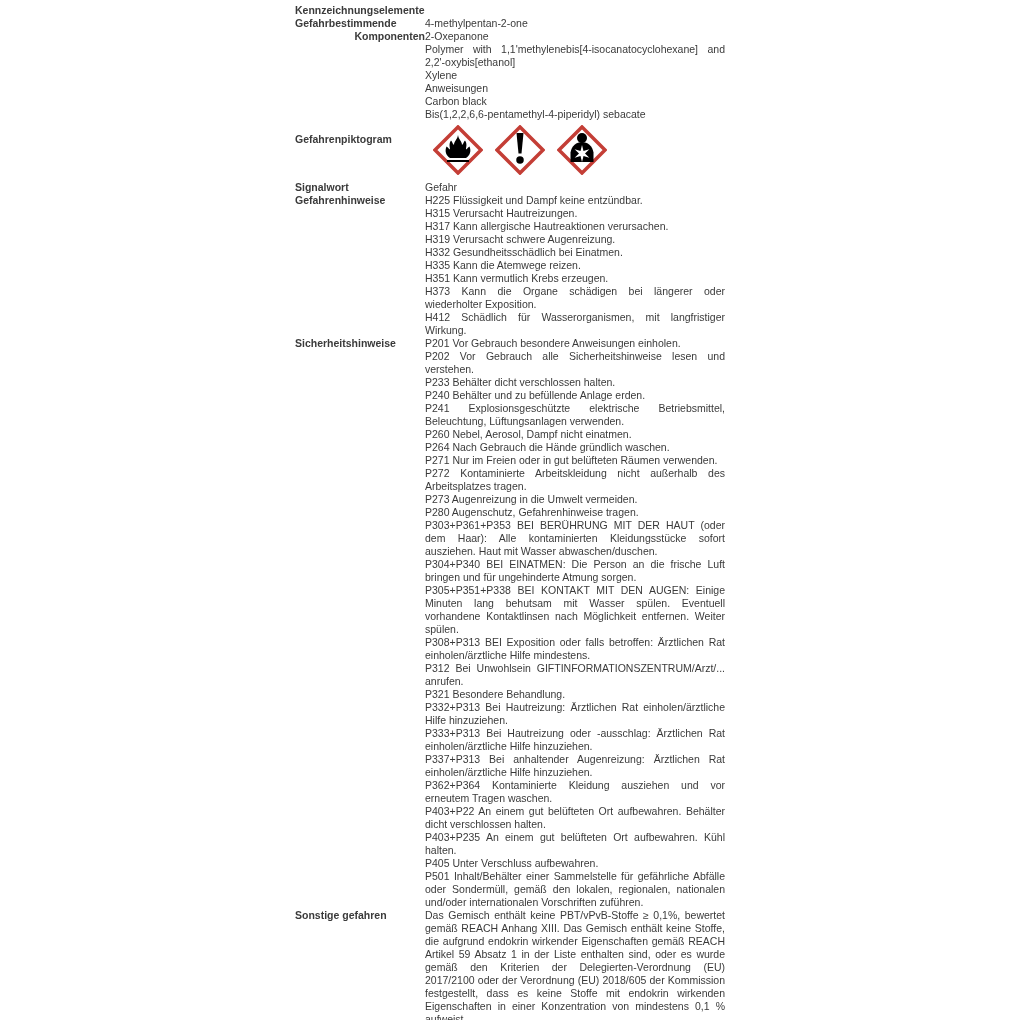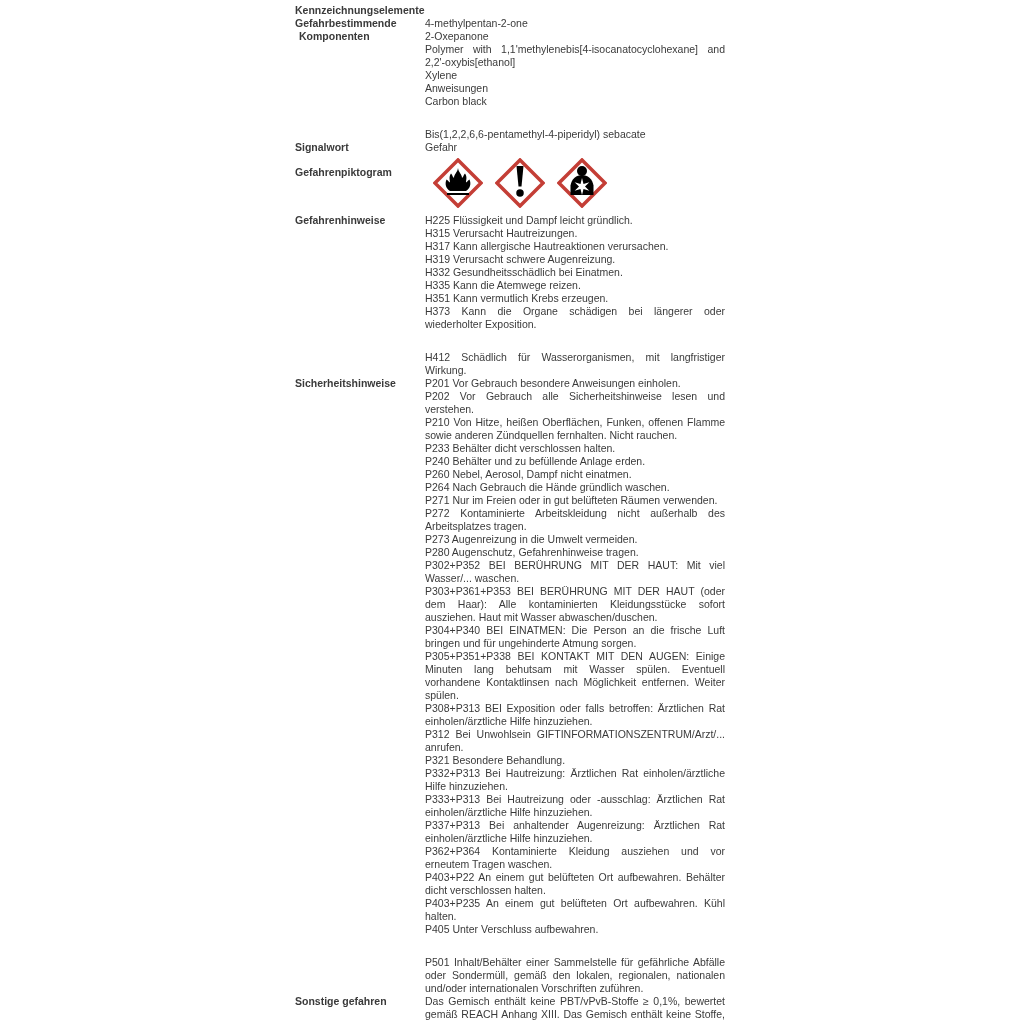--- a/index.html
+++ b/index.html
@@ -40,25 +40,25 @@
   }
   .heading {
     font-weight: bold;
     white-space: nowrap;
   }
   .stmt {
     text-align: justify;
   }
   .stmt:last-child {
     text-align: justify;
-    margin-top: 20px;
   }
   .label-line2 {
     padding-left: 4px;
     font-weight: bold;
+    text-align: right;
   }
   .pictogram-row .label-col {
     padding-top: 12px;
   }
   .pictograms {
     display: flex;
     gap: 12px;
     padding: 4px 0 6px 8px;
   }
   .ghs-pictogram {
@@ -89,25 +89,20 @@
           <div class="stmt">4-methylpentan-2-one</div>
           <div class="stmt">2-Oxepanone</div>
           <div class="stmt">Polymer with 1,1'methylenebis[4-isocanatocyclohexane] and 2,2'-oxybis[ethanol]</div>
           <div class="stmt">Xylene</div>
           <div class="stmt">Anweisungen</div>
           <div class="stmt">Carbon black</div>
           <div class="stmt">Bis(1,2,2,6,6-pentamethyl-4-piperidyl) sebacate</div>
         </div>
     </div>
 
-    <div class="row">
-      <div class="label-col">Signalwort</div>
-      <div class="content-col">Gefahr</div>
-    </div>
-
     <div class="row pictogram-row">
       <div class="label-col">Gefahrenpiktogram</div>
       <div class="content-col pictograms">
 
         <svg class="ghs-pictogram" viewBox="0 0 100 100">
           <polygon points="50,4 96,50 50,96 4,50" fill="#ffffff" stroke="#c43e36" stroke-width="7"></polygon>
           <path fill="#000000" d="M50 20 C49 29 42 32 42 40 C38 37 39 33 36 31 C31 38 34 44 34 49 C31 47 29 44 27 43 C23 52 26 61 34 66 L66 66 C74 61 77 52 73 43 C71 44 69 47 66 49 C66 44 69 38 64 31 C61 33 62 37 58 40 C58 32 51 29 50 20 Z"></path>
           <rect x="28" y="70" width="44" height="4" fill="#000000"></rect>
         </svg>
 
@@ -120,53 +115,57 @@
         <svg class="ghs-pictogram" viewBox="0 0 100 100">
           <polygon points="50,4 96,50 50,96 4,50" fill="#ffffff" stroke="#c43e36" stroke-width="7"></polygon>
           <circle cx="50" cy="26" r="10" fill="#000000"></circle>
           <path fill="#000000" d="M50 34 C39 34 29 42 27 55 L27 74 L73 74 L73 55 C71 42 61 34 50 34 Z"></path>
           <polygon fill="#ffffff" points="50,40 53,51.8 64.7,48.5 56,57 64.7,65.5 53,62.2 50,74 47,62.2 35.3,65.5 44,57 35.3,48.5 47,51.8"></polygon>
         </svg>
       </div>
     </div>
 
     <div class="row">
+      <div class="label-col">Signalwort</div>
+      <div class="content-col">Gefahr</div>
+    </div>
+
+    <div class="row">
       <div class="label-col">Gefahrenhinweise</div>
       <div class="content-col">
-          <div class="stmt">H225 Flüssigkeit und Dampf leicht gründlich.</div>
+          <div class="stmt">H225 Flüssigkeit und Dampf keine entzündbar.</div>
           <div class="stmt">H315 Verursacht Hautreizungen.</div>
           <div class="stmt">H317 Kann allergische Hautreaktionen verursachen.</div>
           <div class="stmt">H319 Verursacht schwere Augenreizung.</div>
           <div class="stmt">H332 Gesundheitsschädlich bei Einatmen.</div>
           <div class="stmt">H335 Kann die Atemwege reizen.</div>
           <div class="stmt">H351 Kann vermutlich Krebs erzeugen.</div>
           <div class="stmt">H373 Kann die Organe schädigen bei längerer oder wiederholter Exposition.</div>
           <div class="stmt">H412 Schädlich für Wasserorganismen, mit langfristiger Wirkung.</div>
         </div>
     </div>
 
     <div class="row">
       <div class="label-col">Sicherheitshinweise</div>
       <div class="content-col">
           <div class="stmt">P201 Vor Gebrauch besondere Anweisungen einholen.</div>
           <div class="stmt">P202 Vor Gebrauch alle Sicherheitshinweise lesen und verstehen.</div>
-          <div class="stmt">P210 Von Hitze, heißen Oberflächen, Funken, offenen Flamme sowie anderen Zündquellen fernhalten. Nicht rauchen.</div>
           <div class="stmt">P233 Behälter dicht verschlossen halten.</div>
           <div class="stmt">P240 Behälter und zu befüllende Anlage erden.</div>
+          <div class="stmt">P241 Explosionsgeschützte elektrische Betriebsmittel, Beleuchtung, Lüftungsanlagen verwenden.</div>
           <div class="stmt">P260 Nebel, Aerosol, Dampf nicht einatmen.</div>
           <div class="stmt">P264 Nach Gebrauch die Hände gründlich waschen.</div>
           <div class="stmt">P271 Nur im Freien oder in gut belüfteten Räumen verwenden.</div>
           <div class="stmt">P272 Kontaminierte Arbeitskleidung nicht außerhalb des Arbeitsplatzes tragen.</div>
           <div class="stmt">P273 Augenreizung in die Umwelt vermeiden.</div>
           <div class="stmt">P280 Augenschutz, Gefahrenhinweise tragen.</div>
-          <div class="stmt">P302+P352 BEI BERÜHRUNG MIT DER HAUT: Mit viel Wasser/... waschen.</div>
           <div class="stmt">P303+P361+P353 BEI BERÜHRUNG MIT DER HAUT (oder dem Haar): Alle kontaminierten Kleidungsstücke sofort ausziehen. Haut mit Wasser abwaschen/duschen.</div>
           <div class="stmt">P304+P340 BEI EINATMEN: Die Person an die frische Luft bringen und für ungehinderte Atmung sorgen.</div>
           <div class="stmt">P305+P351+P338 BEI KONTAKT MIT DEN AUGEN: Einige Minuten lang behutsam mit Wasser spülen. Eventuell vorhandene Kontaktlinsen nach Möglichkeit entfernen. Weiter spülen.</div>
-          <div class="stmt">P308+P313 BEI Exposition oder falls betroffen: Ärztlichen Rat einholen/ärztliche Hilfe hinzuziehen.</div>
+          <div class="stmt">P308+P313 BEI Exposition oder falls betroffen: Ärztlichen Rat einholen/ärztliche Hilfe mindestens.</div>
           <div class="stmt">P312 Bei Unwohlsein GIFTINFORMATIONSZENTRUM/Arzt/... anrufen.</div>
           <div class="stmt">P321 Besondere Behandlung.</div>
           <div class="stmt">P332+P313 Bei Hautreizung: Ärztlichen Rat einholen/ärztliche Hilfe hinzuziehen.</div>
           <div class="stmt">P333+P313 Bei Hautreizung oder -ausschlag: Ärztlichen Rat einholen/ärztliche Hilfe hinzuziehen.</div>
           <div class="stmt">P337+P313 Bei anhaltender Augenreizung: Ärztlichen Rat einholen/ärztliche Hilfe hinzuziehen.</div>
           <div class="stmt">P362+P364 Kontaminierte Kleidung ausziehen und vor erneutem Tragen waschen.</div>
           <div class="stmt">P403+P22 An einem gut belüfteten Ort aufbewahren. Behälter dicht verschlossen halten.</div>
           <div class="stmt">P403+P235 An einem gut belüfteten Ort aufbewahren. Kühl halten.</div>
           <div class="stmt">P405 Unter Verschluss aufbewahren.</div>
           <div class="stmt">P501 Inhalt/Behälter einer Sammelstelle für gefährliche Abfälle oder Sondermüll, gemäß den lokalen, regionalen, nationalen und/oder internationalen Vorschriften zuführen.</div>

